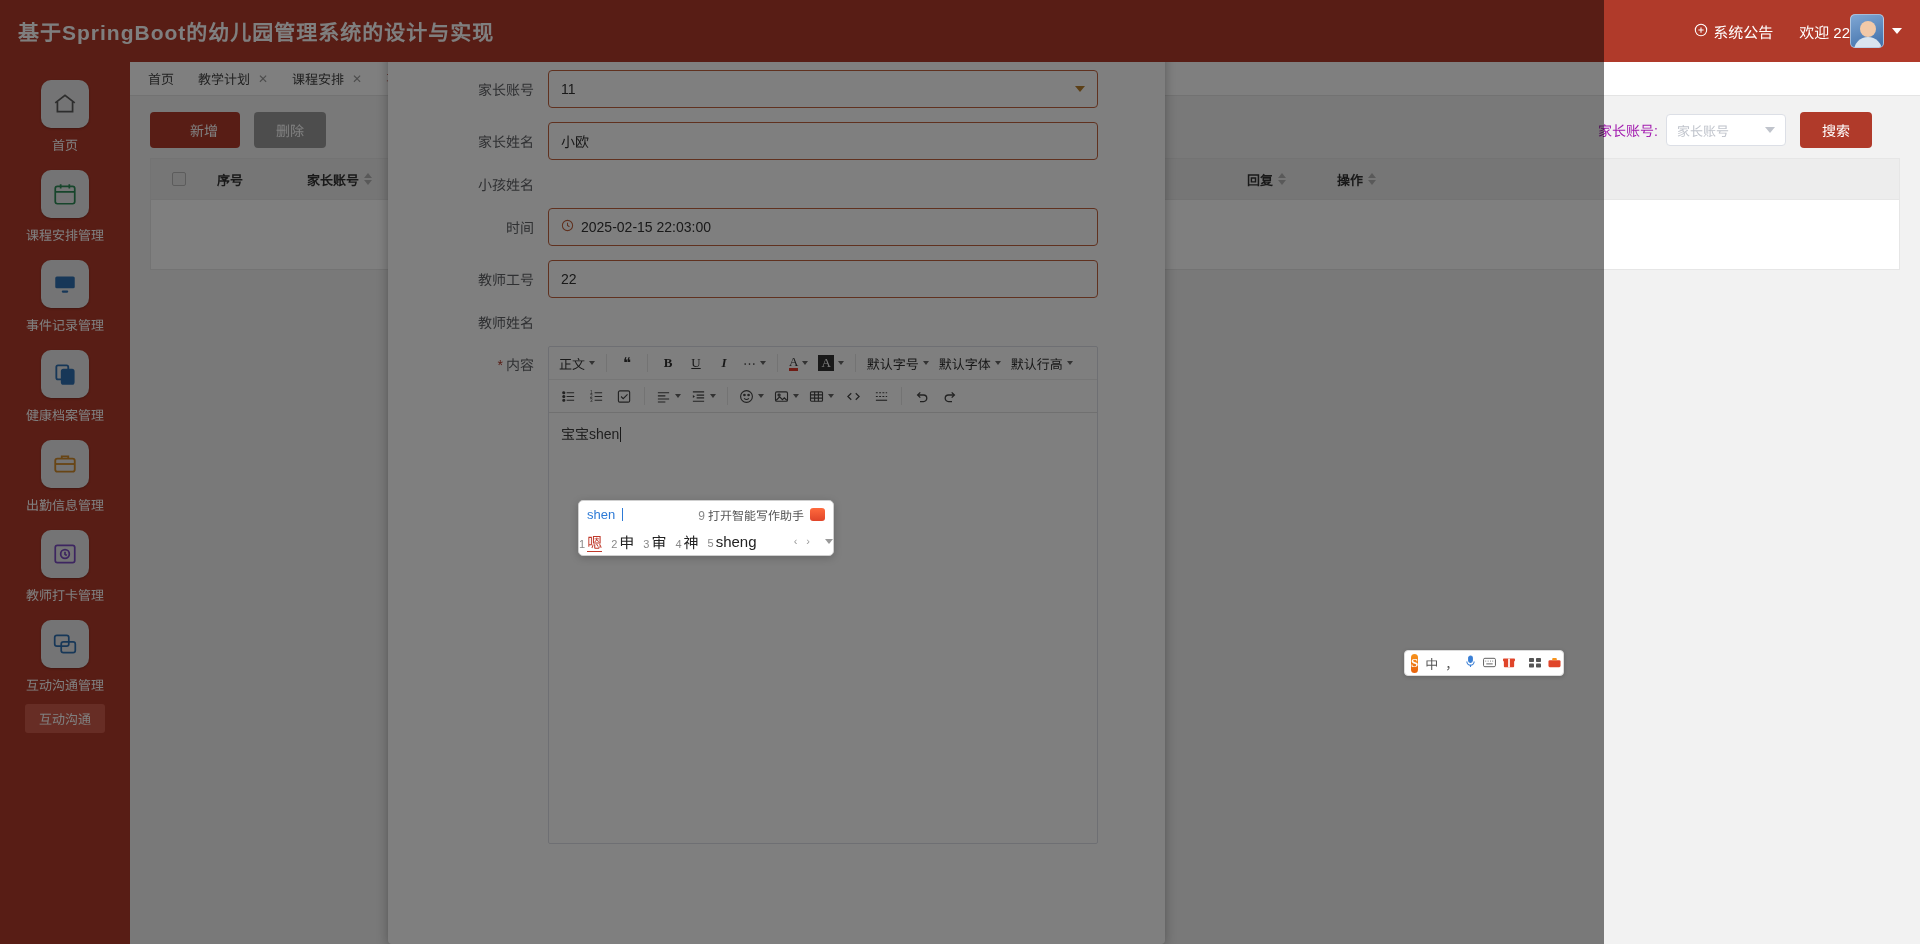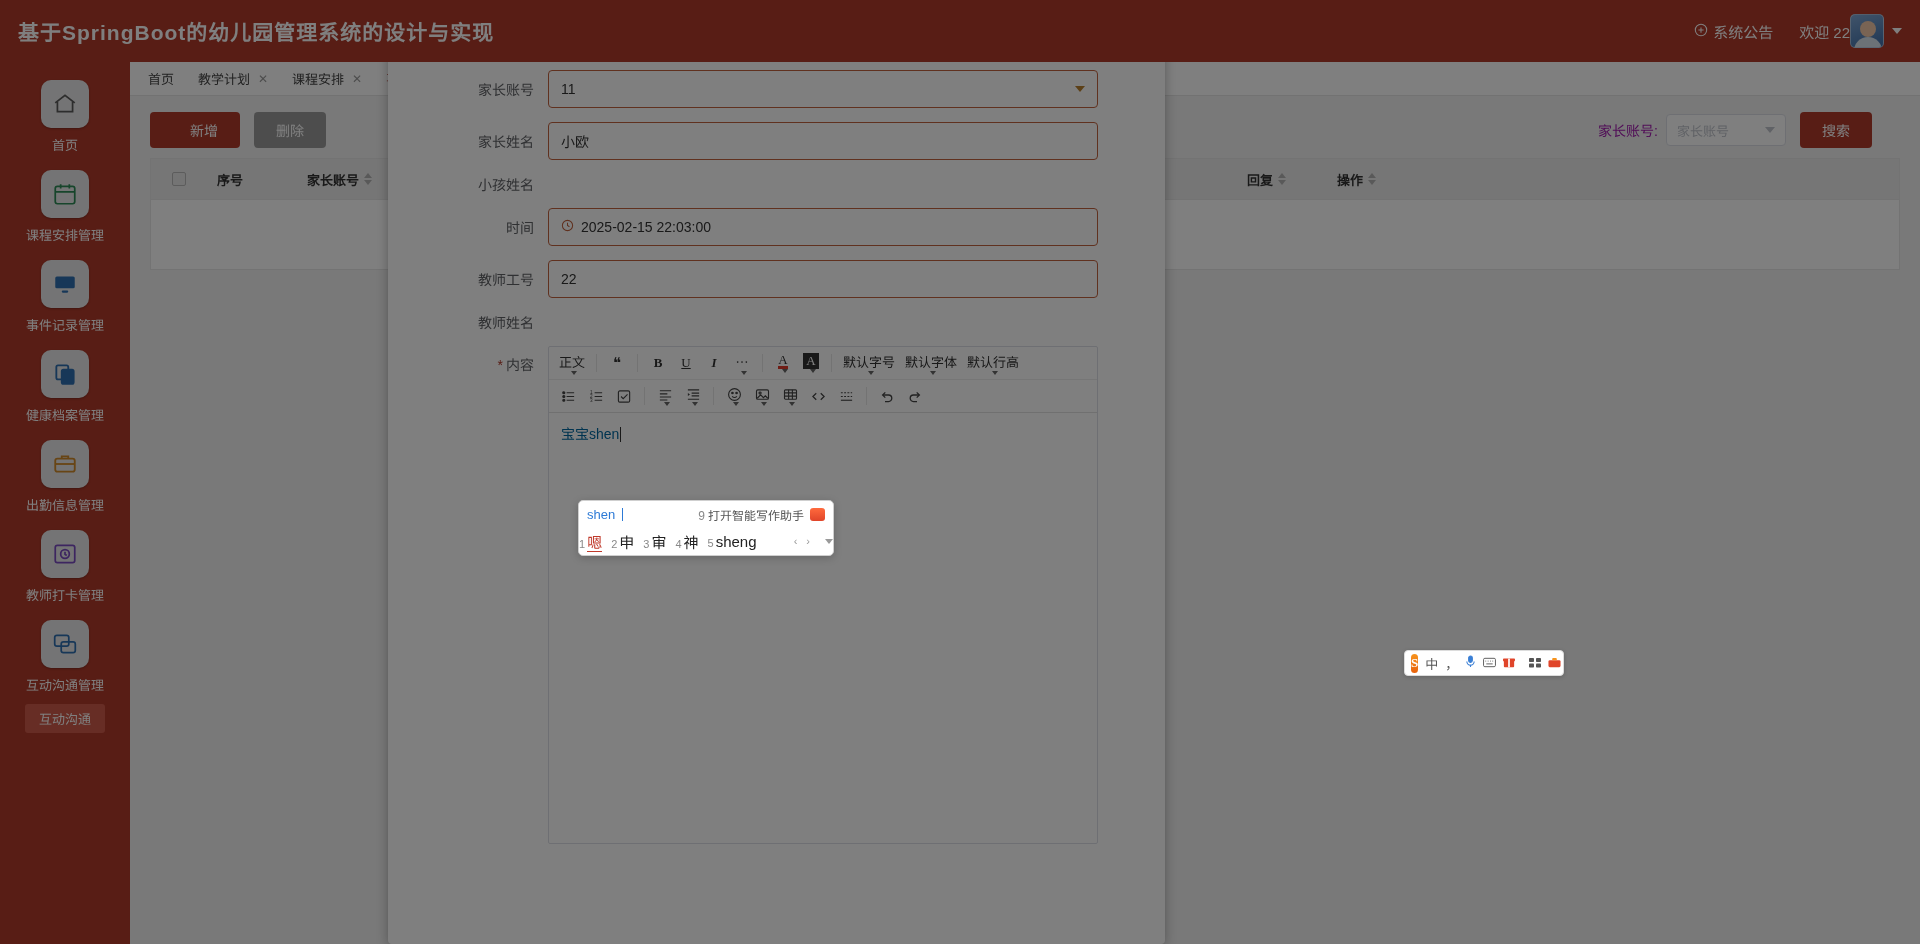--- a/index.html
+++ b/index.html
@@ -3,21 +3,21 @@
 <meta charset="utf-8">
 <style>
   * { box-sizing: border-box; }
   html, body {
     margin: 0; padding: 0;
     width: 1920px; height: 944px;
     overflow: hidden;
     font-family: "Liberation Sans", sans-serif;
     background: #f5f5f5;
   }
-  #app { position: relative; width: 1920px; height: 944px; }
+  #app { position: relative; width: 1604px; height: 944px; }
 
   
   .topbar {
     position: absolute; top: 0; left: 0; width: 1920px; height: 62px;
     background: #b03a2a;
     color: #fff;
     display: flex; align-items: center;
     padding: 0 18px;
     z-index: 1;
   }
@@ -172,32 +172,31 @@
   }
   .tb-line {
     display: flex; align-items: center; height: 33px; padding: 0 6px; gap: 2px;
     border-bottom: 1px solid #ececec;
   }
   .tb-line:nth-child(2) { border-bottom: 1px solid #e0e0e0; }
   .tb-btn {
     min-width: 26px; height: 26px; display: flex; align-items: center; justify-content: center;
     font-size: 13px; color: #333; border-radius: 3px; cursor: pointer; padding: 0 4px;
     white-space: nowrap;
-    flex-direction: column;
   }
   .tb-btn .mini-caret {
     width: 0; height: 0; border-left: 3px solid transparent; border-right: 3px solid transparent;
     border-top: 4px solid #666; margin-left: 4px;
   }
   .tb-sep { width: 1px; height: 18px; background: #e6e6e6; margin: 0 5px; }
   .tb-btn.bold { font-weight: 700; font-family: "Liberation Serif", serif; }
   .tb-btn.italic { font-style: italic; font-family: "Liberation Serif", serif; font-weight: 700; }
   .tb-btn.under { text-decoration: underline; font-family: "Liberation Serif", serif; }
   .editor-area {
-    height: 430px; padding: 10px 12px; font-size: 14px; color: #0369a1; position: relative;
+    height: 430px; padding: 10px 12px; font-size: 14px; color: #404040; position: relative;
   }
   .caret-bar {
     display: inline-block; width: 1px; height: 15px; background: #333; vertical-align: -3px;
     margin-left: 1px;
   }
 
   
   .ime {
     position: absolute; left: 578px; top: 500px; width: 256px;
     background: #fff; border: 1px solid #cfcfcf; border-radius: 5px;

